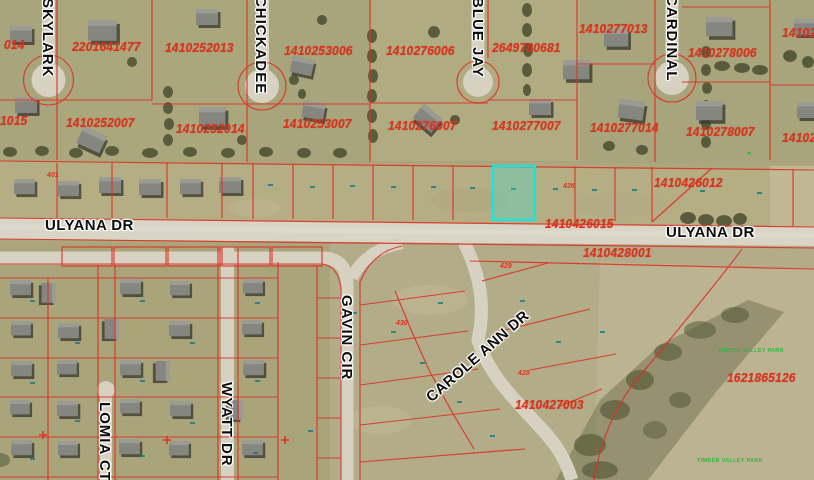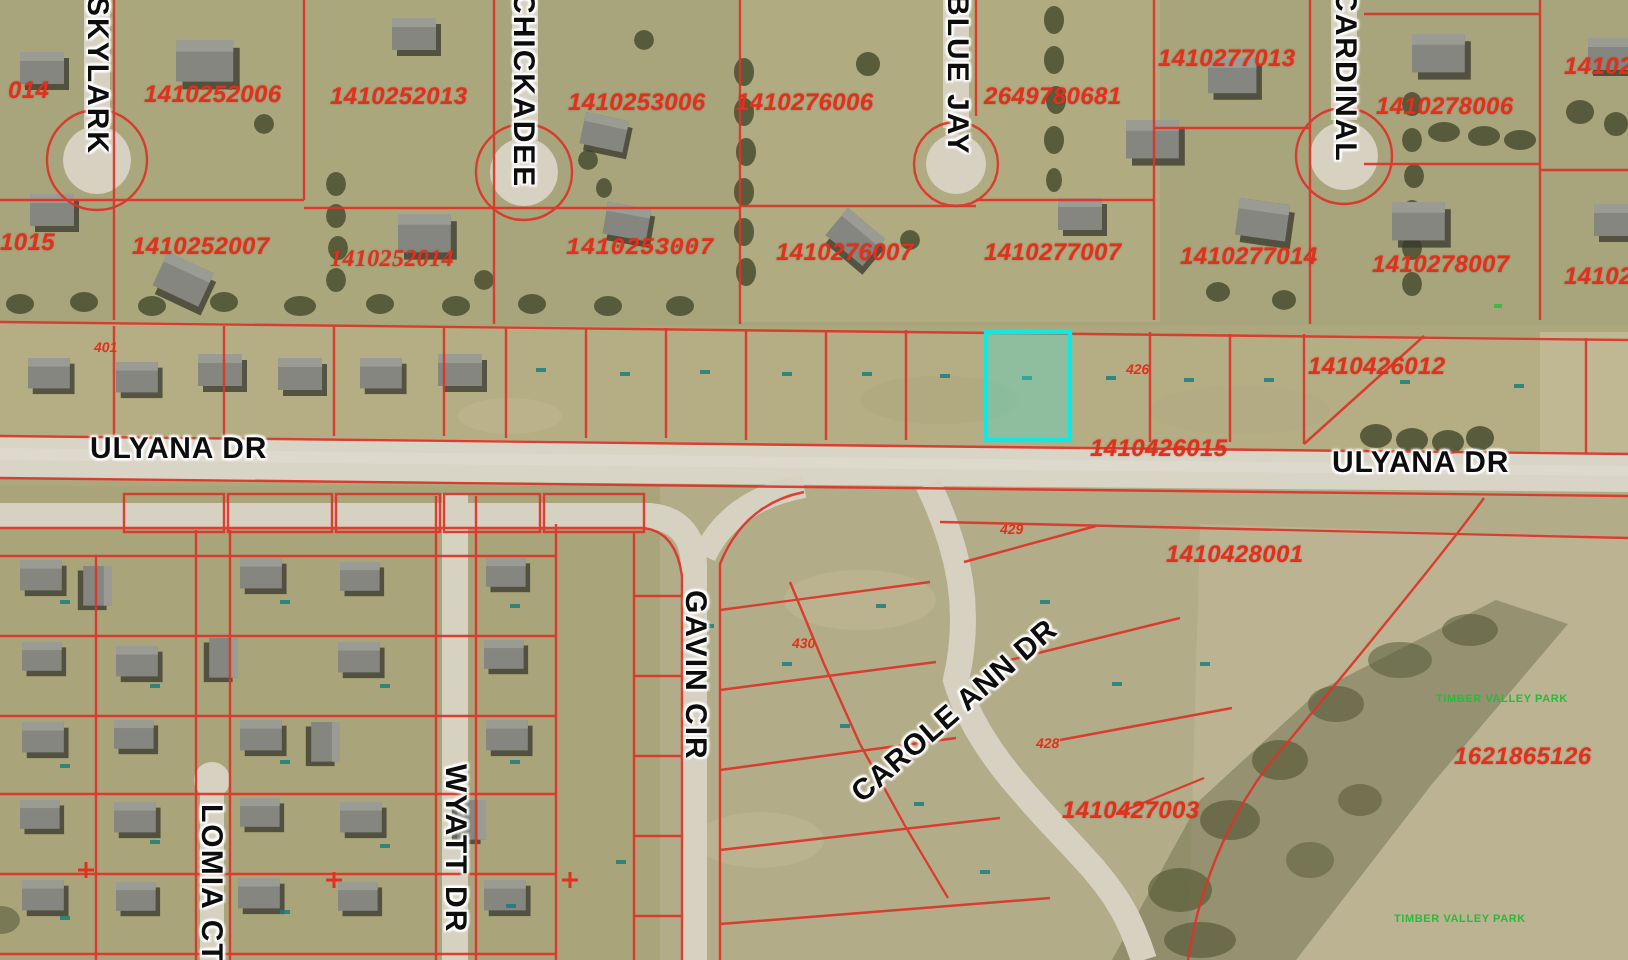--- a/index.html
+++ b/index.html
@@ -267,41 +267,41 @@
         <rect x="253" y="452" width="5" height="2"></rect>
       <rect x="308" y="430" width="5" height="2"></rect>
       <rect x="747" y="152" width="4" height="2" fill="#2db83d"></rect>
     </g>
 
     <rect id="selected-parcel" x="493" y="166" width="42" height="54" stroke-width="2.2" stroke="#10e8e2" fill="rgba(64,224,208,0.33)"></rect>
   </svg>
 
   <div id="labels">
       <div class="plabel" style="left: 4px; top: 38px;">014</div>
-      <div class="plabel" style="left: 72px; top: 40px;">1410252006</div>
+      <div class="plabel" style="left: 72px; top: 40px;">2201641477</div>
       <div class="plabel" style="left: 165px; top: 41px;">1410252013</div>
       <div class="plabel" style="left: 284px; top: 44px;">1410253006</div>
-      <div class="plabel" style="left: 368px; top: 44px;">1410276006</div>
+      <div class="plabel" style="left: 386px; top: 44px;">1410276006</div>
       <div class="plabel" style="left: 492px; top: 41px;">2649780681</div>
       <div class="plabel" style="left: 579px; top: 22px;">1410277013</div>
       <div class="plabel" style="left: 688px; top: 46px; text-align: right;">1410278006</div>
       <div class="plabel" style="left: 782px; top: 26px;">14102</div>
       <div class="plabel" style="left: 0px; top: 114px;">1015</div>
       <div class="plabel" style="left: 66px; top: 116px;">1410252007</div>
-      <div class="plabel" style="left: 165px; top: 122px; font-family: Liberation Serif, serif;">1410252014</div>
-      <div class="plabel" style="left: 283px; top: 117px; font-family: Liberation Mono, monospace;">1410253007</div>
+      <div class="plabel" style="left: 176px; top: 122px;">1410252014</div>
+      <div class="plabel" style="left: 283px; top: 117px;">1410253007</div>
       <div class="plabel" style="left: 388px; top: 119px;">1410276007</div>
       <div class="plabel" style="left: 492px; top: 119px;">1410277007</div>
       <div class="plabel" style="left: 590px; top: 121px;">1410277014</div>
       <div class="plabel" style="left: 686px; top: 125px; text-align: right;">1410278007</div>
       <div class="plabel" style="left: 782px; top: 131px;">14102</div>
       <div class="plabel" style="left: 654px; top: 176px;">1410426012</div>
       <div class="plabel" style="left: 545px; top: 217px;">1410426015</div>
-      <div class="plabel" style="left: 583px; top: 246px; margin-top: 24px;">1410428001</div>
-      <div class="plabel" style="left: 531px; top: 398px; text-align: center;">1410427003</div>
+      <div class="plabel" style="left: 583px; top: 246px;">1410428001</div>
+      <div class="plabel" style="left: 515px; top: 398px; text-align: center;">1410427003</div>
       <div class="plabel" style="left: 727px; top: 371px;">1621865126</div>
       <div class="rsmall" style="left: 47px; top: 171px;">401</div>
       <div class="rsmall" style="left: 563px; top: 182px;">426</div>
       <div class="rsmall" style="left: 500px; top: 262px;">429</div>
       <div class="rsmall" style="left: 396px; top: 319px;">430</div>
       <div class="rsmall" style="left: 518px; top: 369px;">428</div>
       <div class="slabel v" style="left: 40px; top: -2px;">SKYLARK</div>
       <div class="slabel v" style="left: 253px; top: -4px;">CHICKADEE</div>
       <div class="slabel v" style="left: 470px; top: -3px;">BLUE JAY</div>
       <div class="slabel v" style="left: 664px; top: -5px;">CARDINAL</div>

